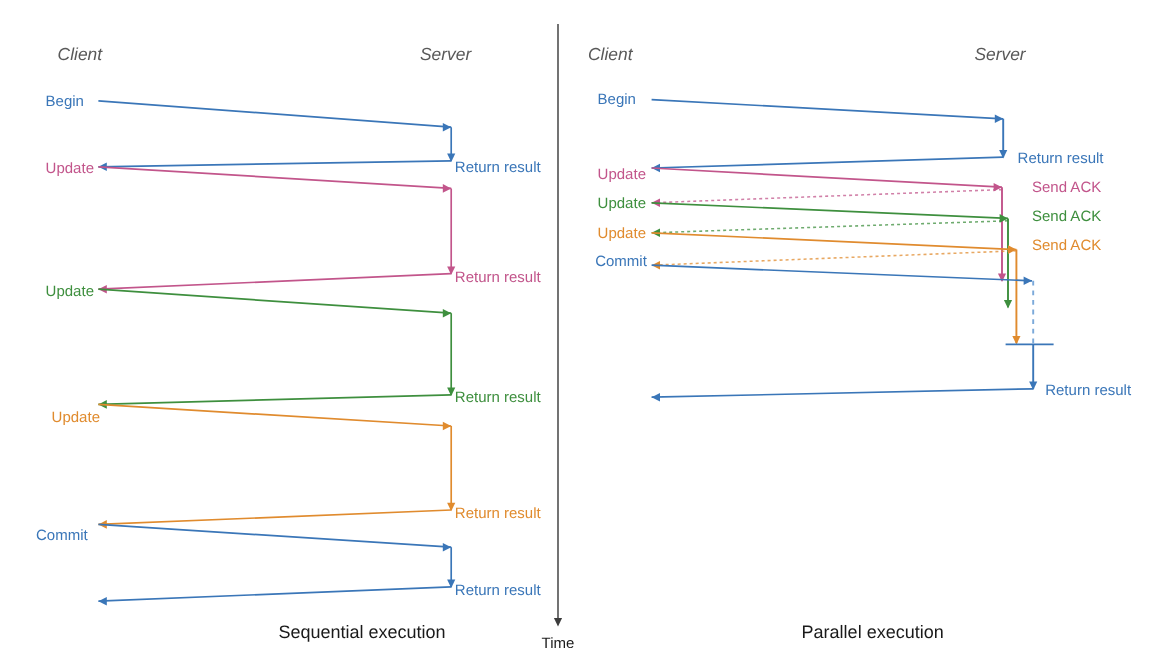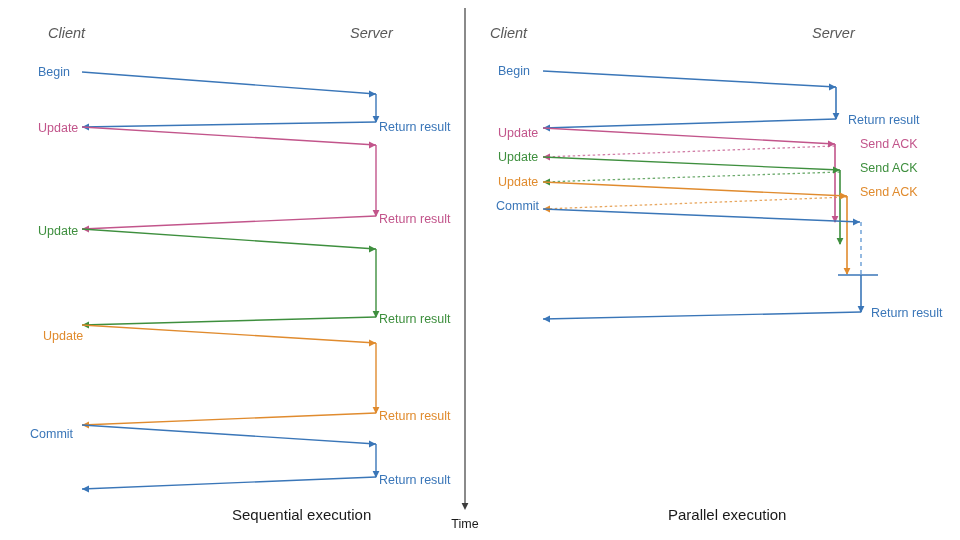--- a/index.html
+++ b/index.html
@@ -9,21 +9,21 @@
   }
   body {
     width: 960px;
     height: 540px;
     overflow: hidden;
     font-family: "Liberation Sans", sans-serif;
     position: relative;
   }
   #stage {
     position: absolute;
-    left: 0; top: 0;
+    left: 0; top: 12px;
     width: 960px;
     height: 461px;
   }
   svg { display: block; }
   .lane-header {
     font-size: 14.5px;
     font-style: italic;
     fill: #595959;
     font-family: "Liberation Sans", sans-serif;
   }

